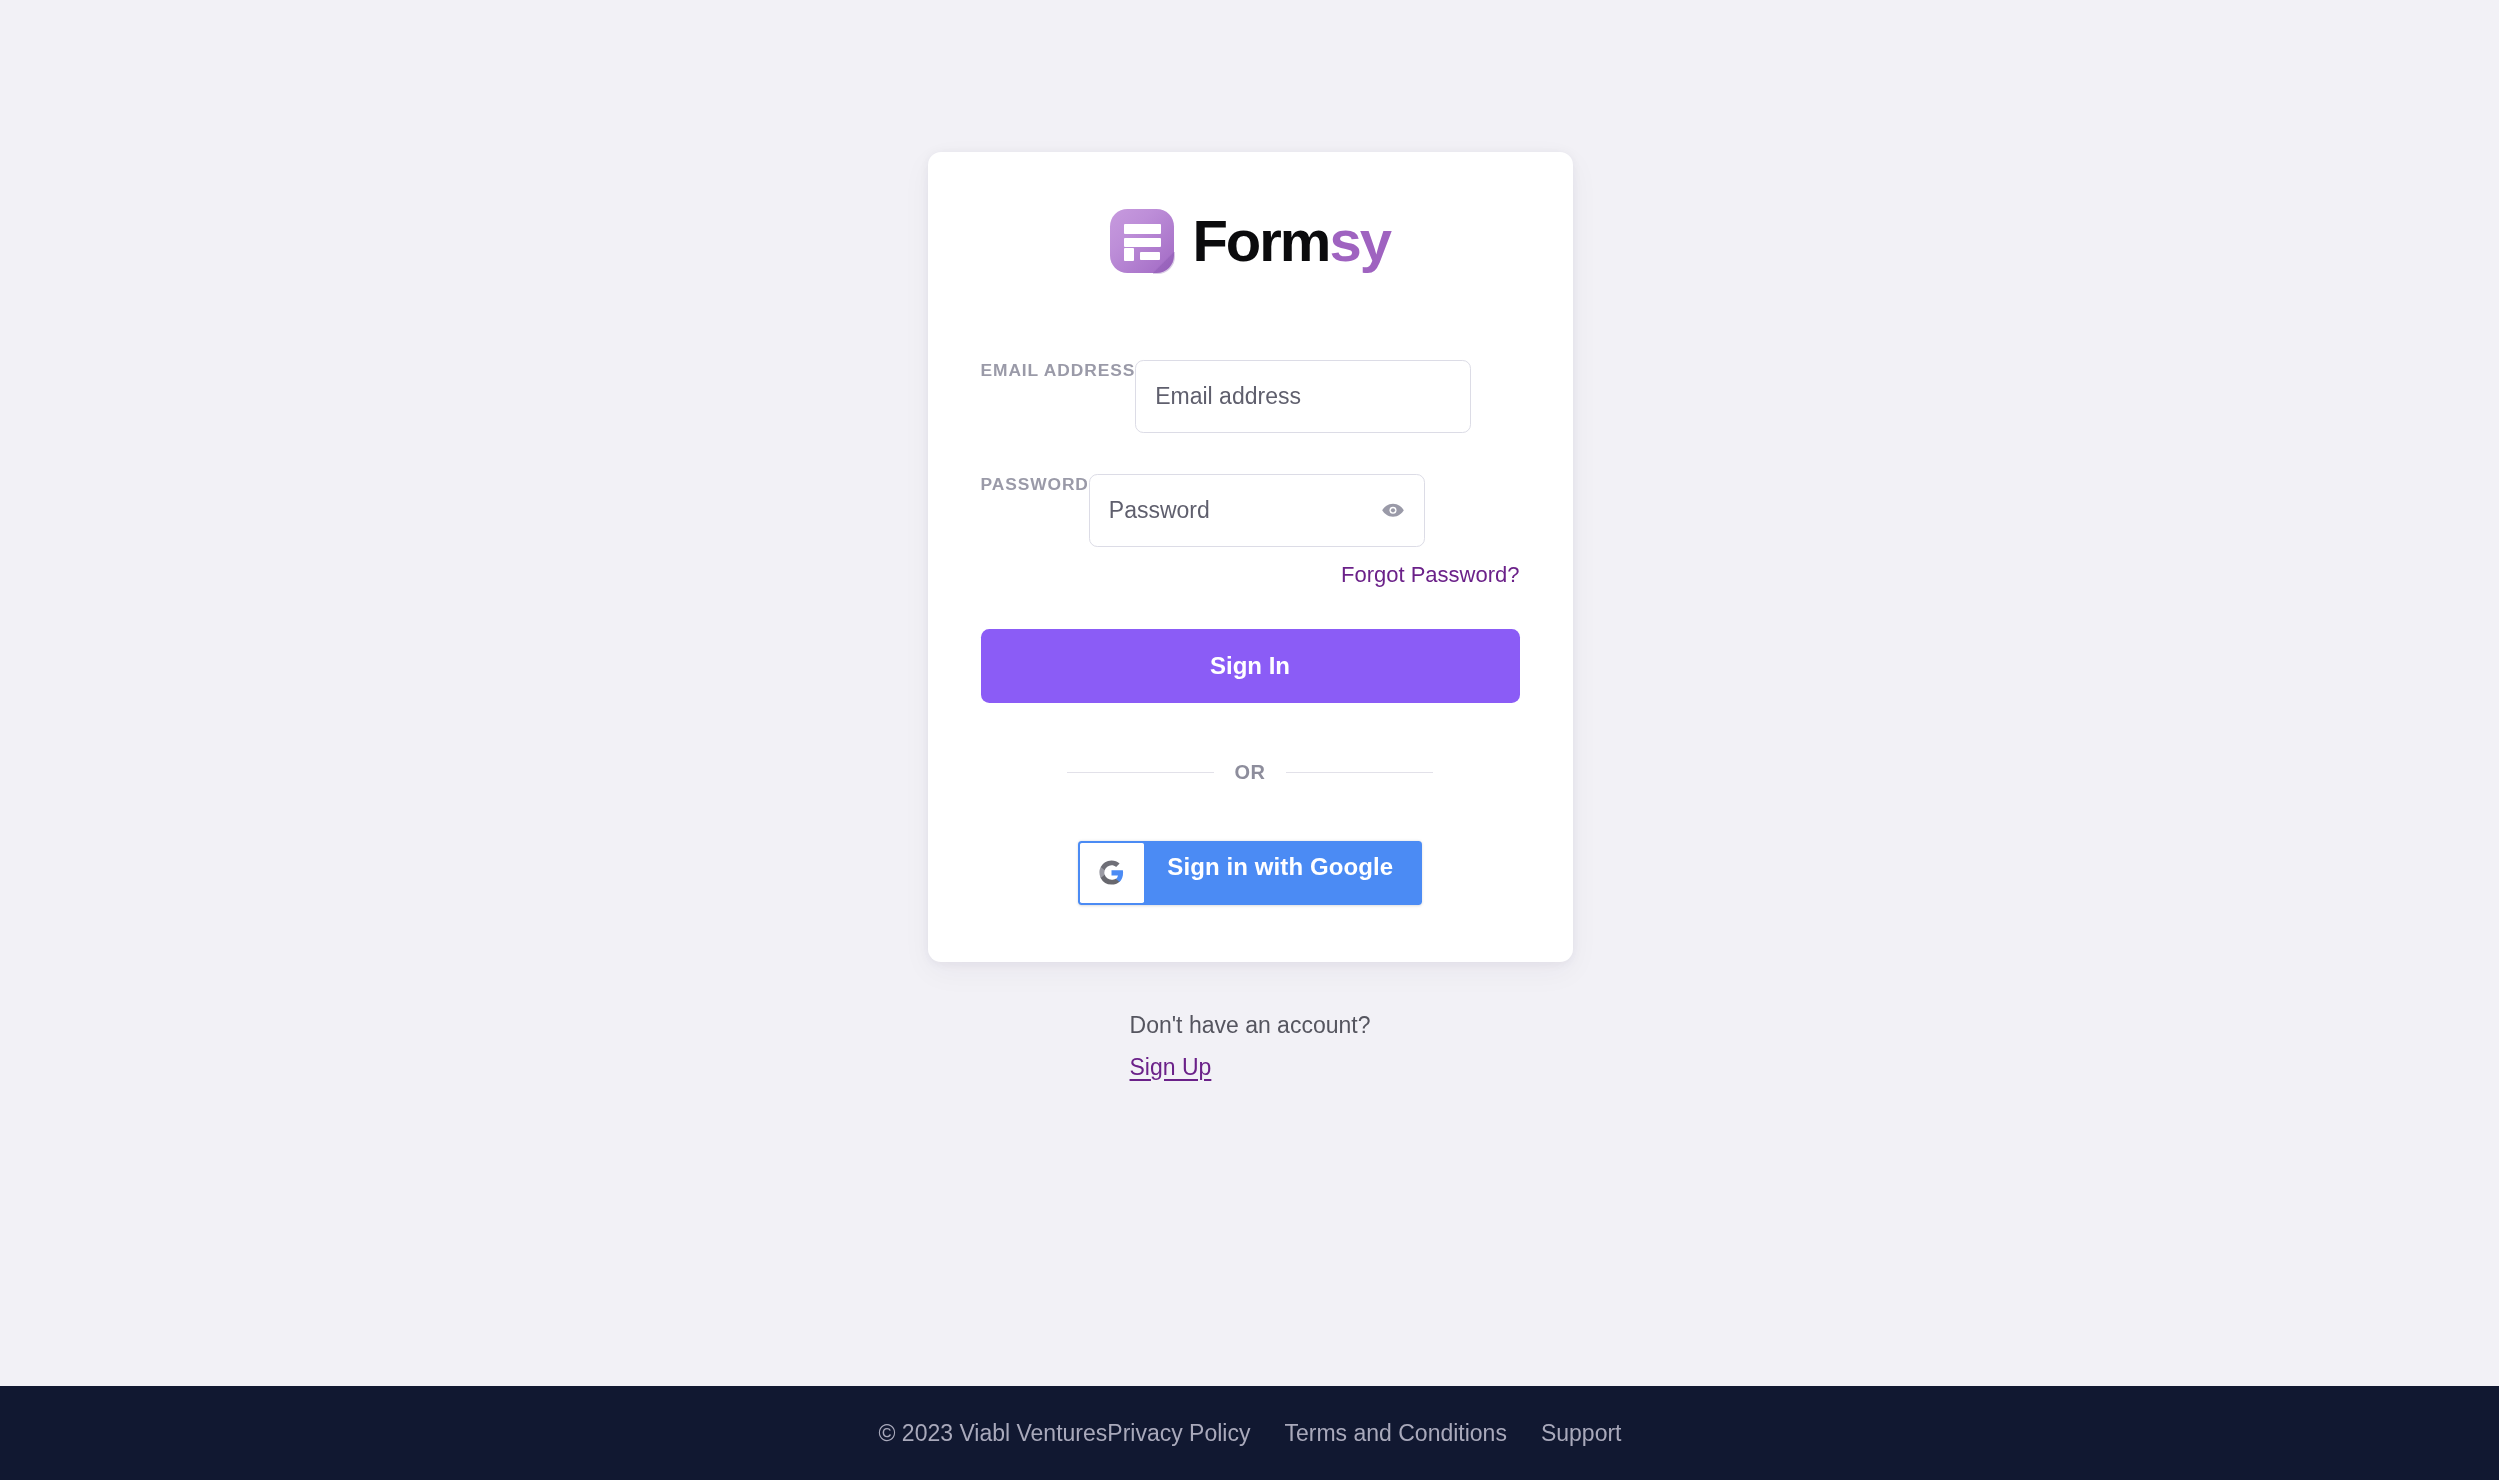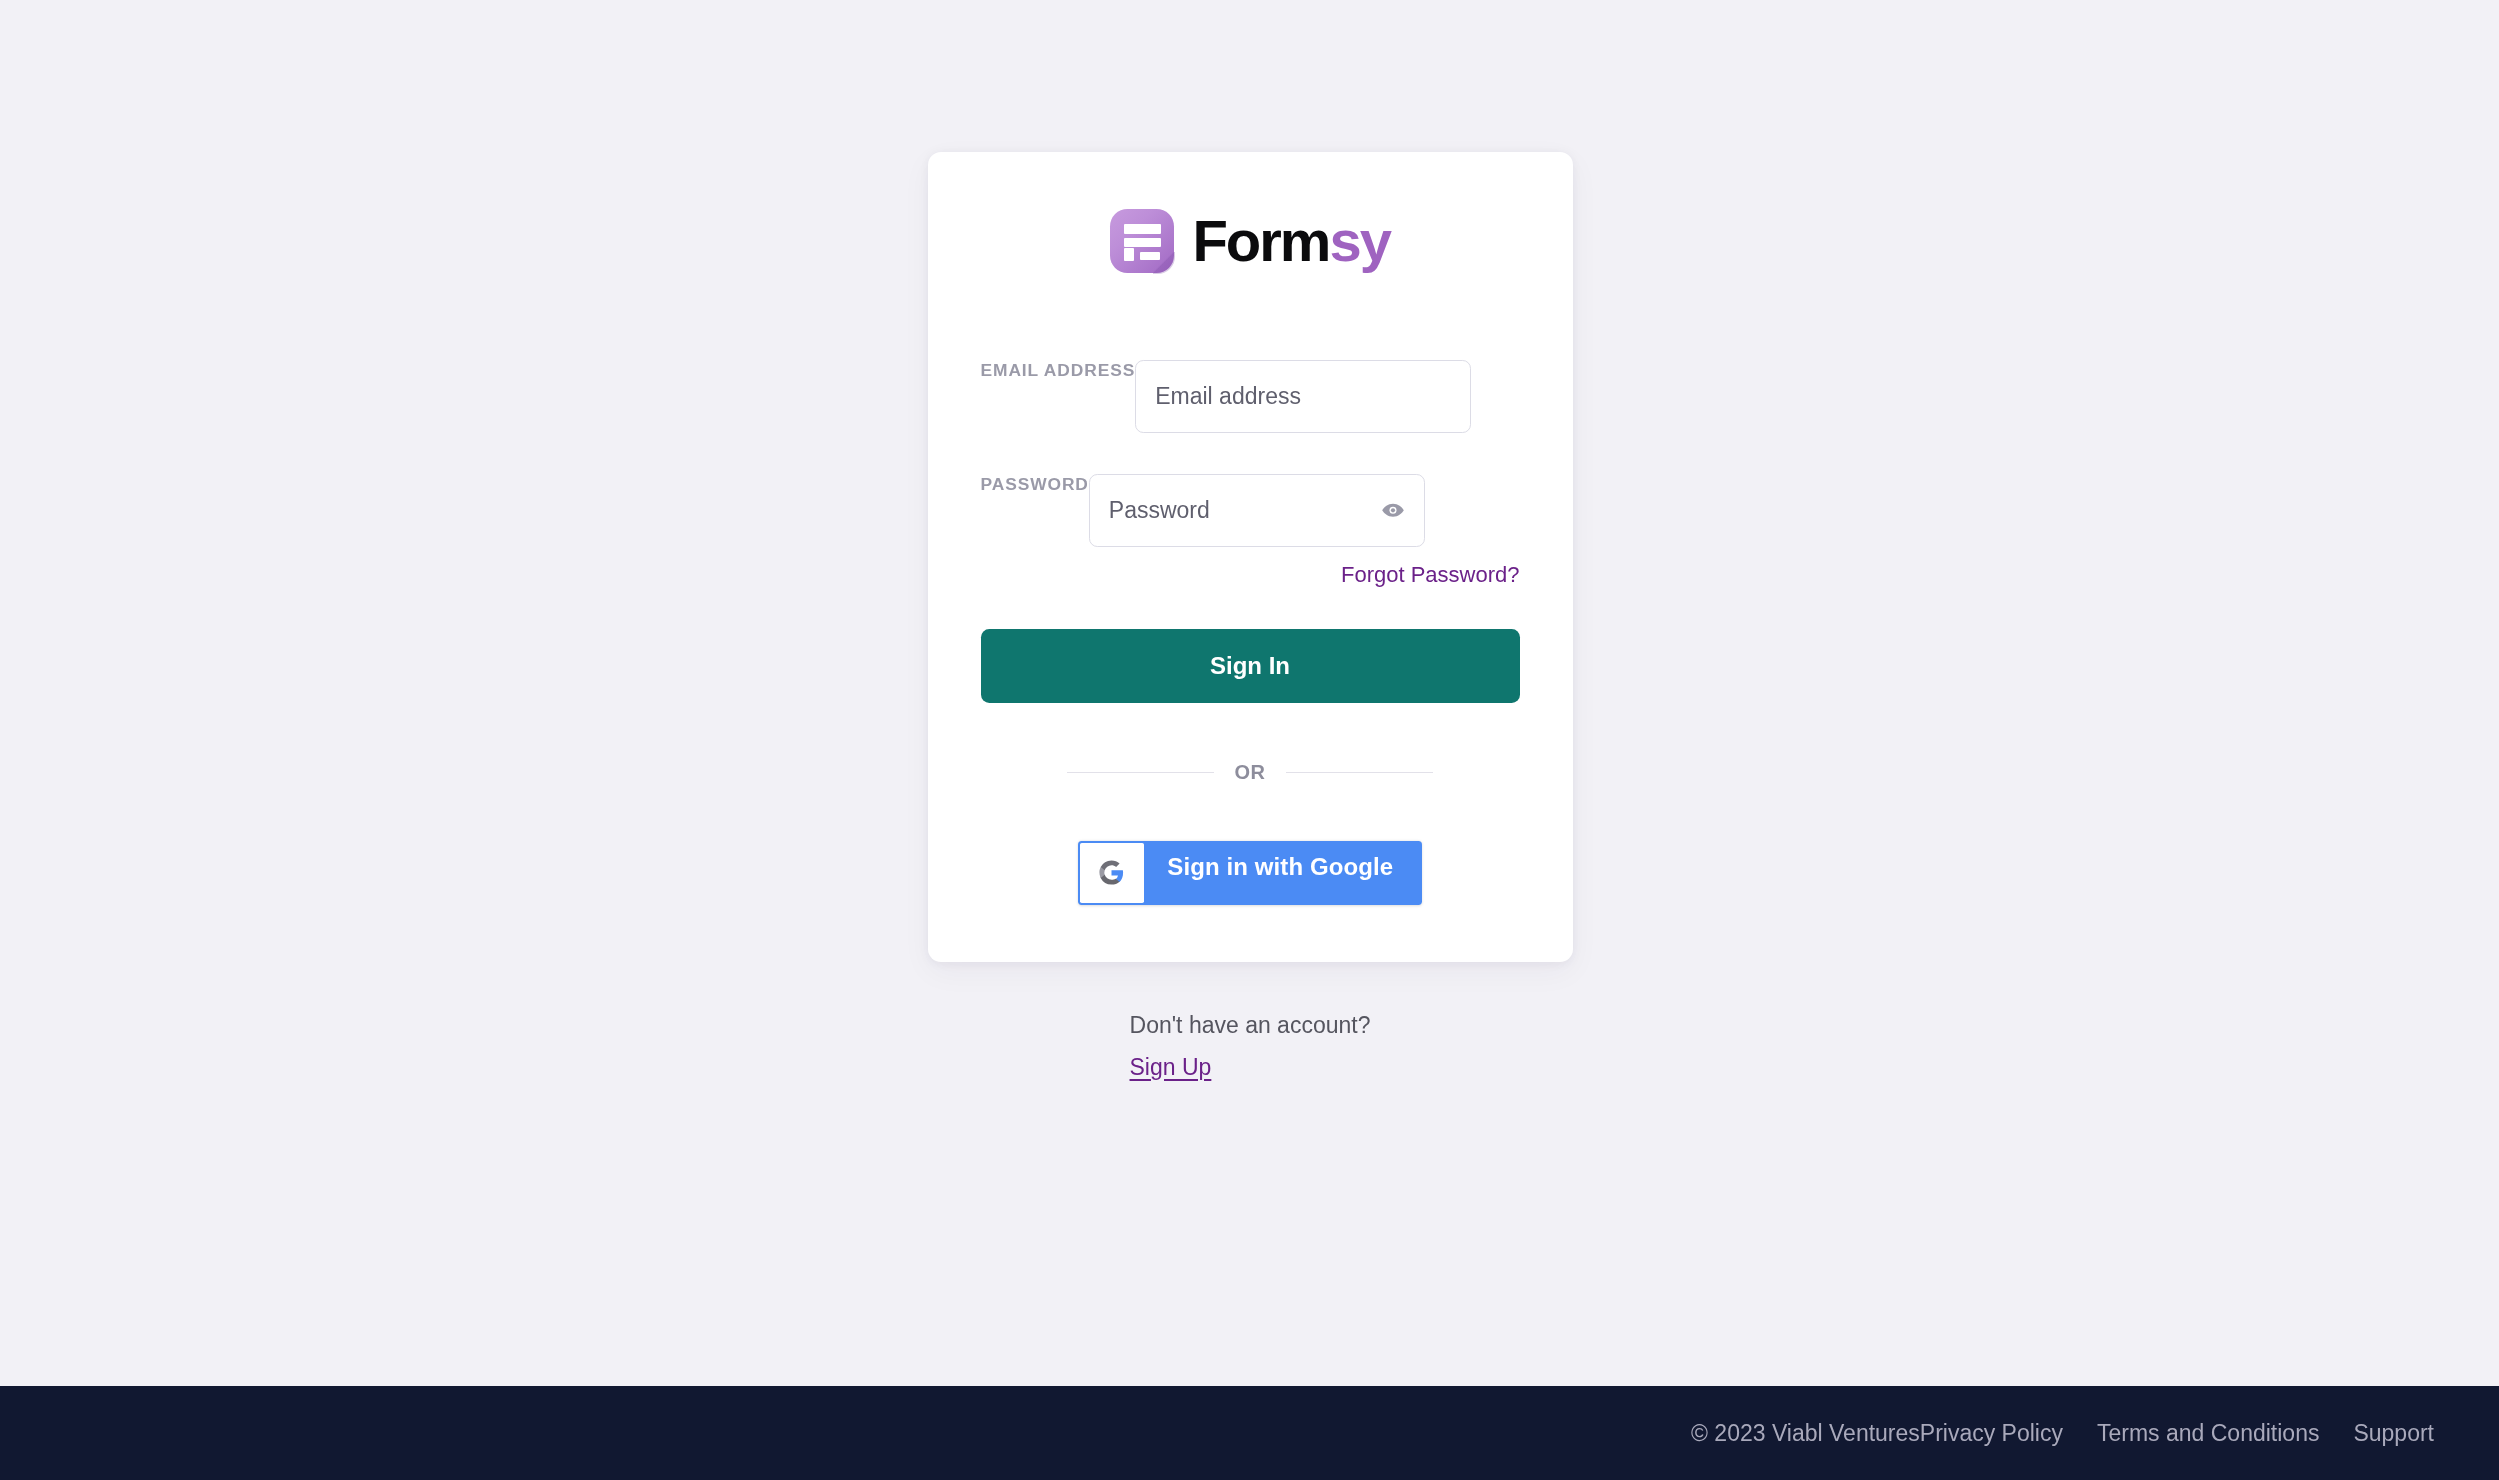--- a/index.html
+++ b/index.html
@@ -129,21 +129,21 @@
     color: #6b2189;
     text-decoration: none;
     font-weight: 400;
   }
 
   
   .signin-btn {
     margin-top: 41px;
     width: 100%;
     height: 74px;
-    background: #0f766e;
+    background: #8b5cf6;
     border: none;
     border-radius: 8.3px;
     color: #ffffff;
     font-family: "Liberation Sans", sans-serif;
     font-size: 24px;
     font-weight: 700;
     cursor: pointer;
   }
 
   
@@ -221,21 +221,21 @@
   
   .site-footer {
     position: absolute;
     left: 0;
     bottom: 0;
     width: 2500px;
     height: 94px;
     background: #111831;
     display: flex;
     align-items: center;
-    justify-content: flex-end;
+    justify-content: center;
     padding: 0 66px;
   }
   .copyright {
     font-size: 23px;
     color: #a9a9bb;
   }
   .footer-links {
     display: flex;
     align-items: center;
     gap: 34px;

